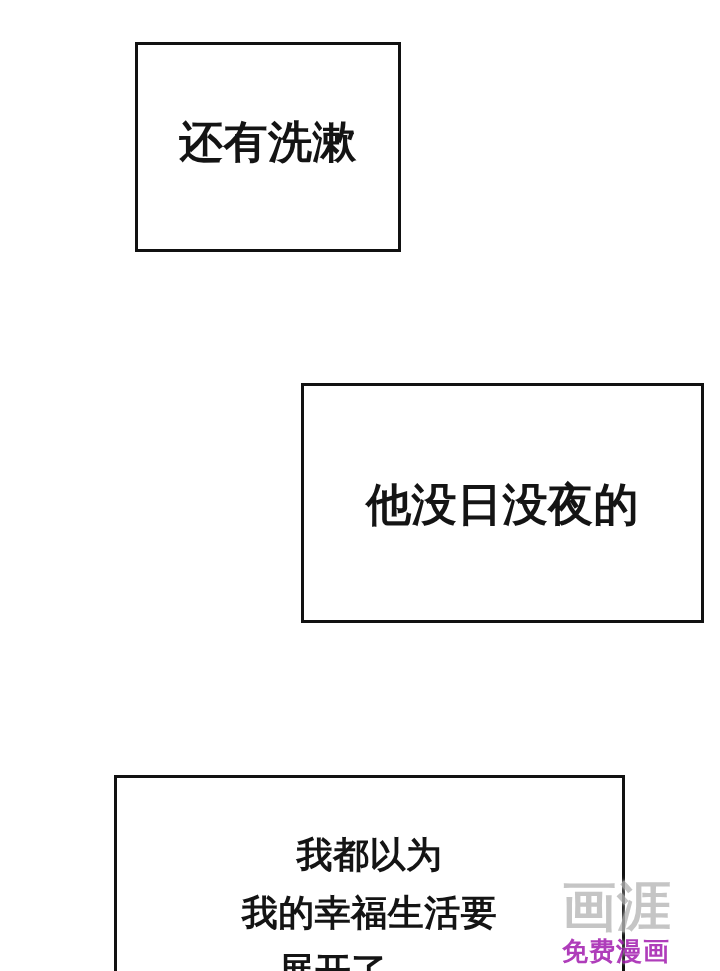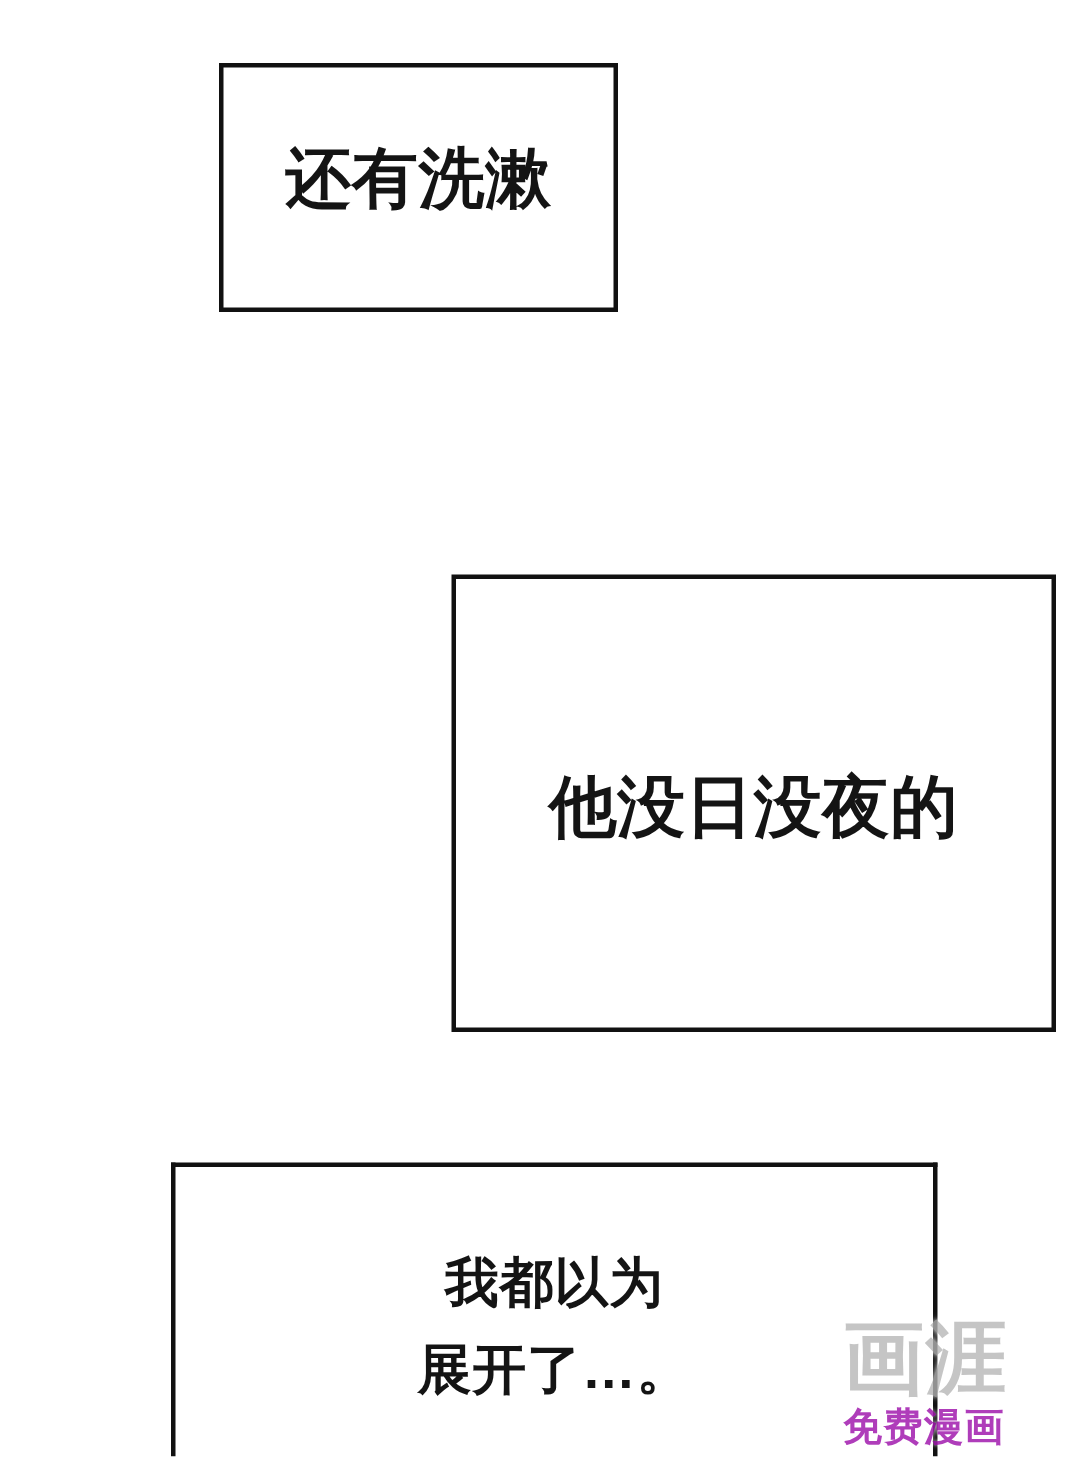--- a/index.html
+++ b/index.html
@@ -39,39 +39,38 @@
     letter-spacing: 0.5px;
     white-space: nowrap;
     text-align: center;
   }
 
   
   #box-1 {
     left: 135px;
     top: 42px;
     width: 266px;
-    height: 166px;
+    height: 210px;
     padding: 10px 14px 14px 14px;
-    margin-left: 11px;
   }
   #box-1 .caption-line {
     font-size: 44px;
     line-height: 58px;
   }
   #box-1 .caption-stack {
     margin-top: -6px;
     text-align: left;
   }
 
   
   #box-2 {
     left: 301px;
     top: 383px;
     width: 403px;
-    height: 305px;
+    height: 240px;
     padding: 12px;
   }
   #box-2 .caption-line {
     font-size: 45px;
     line-height: 60px;
   }
   #box-2 .caption-stack {
     margin-top: 4px;
   }
 
@@ -145,20 +144,21 @@
 
   <div id="box-2" class="caption-box">
     <div class="caption-stack">
       <span class="caption-line">他没日没夜的</span>
     </div>
   </div>
 
   <div id="box-3" class="caption-box">
     <div class="caption-stack">
       <span class="caption-line">我都以为</span>
+      <span class="caption-line">我的幸福生活要</span>
       <span class="caption-line">展开了…。</span>
     </div>
   </div>
 
   <div id="watermark">
     <span class="wm-logo">画涯</span>
     <span class="wm-sub">免费漫画</span>
   </div>
 
 </div>

